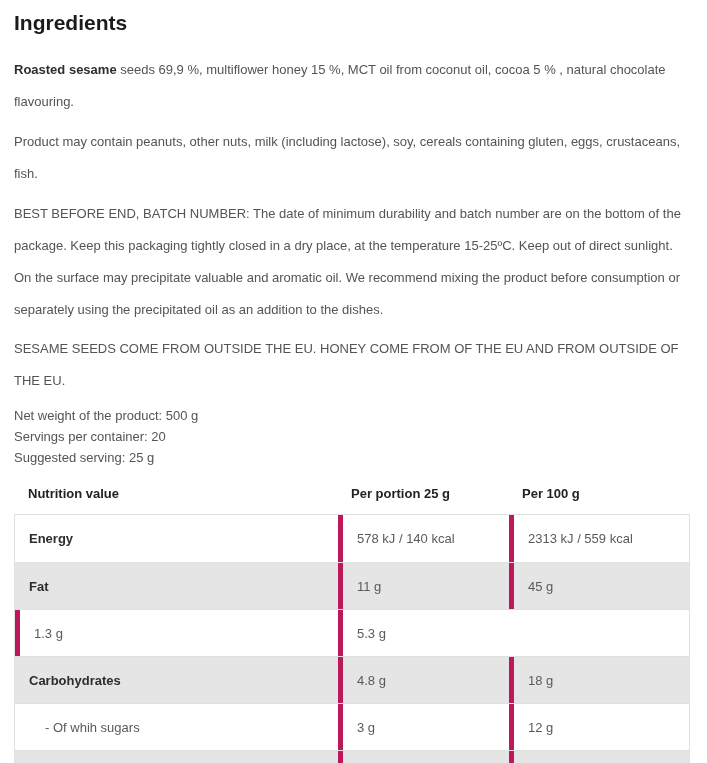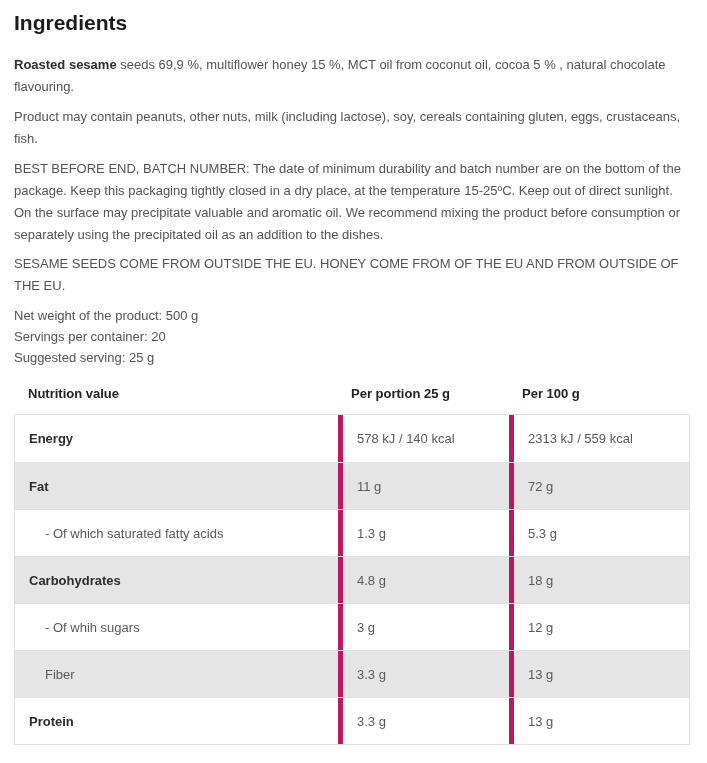--- a/index.html
+++ b/index.html
@@ -18,21 +18,21 @@
     font-size: 21px;
     line-height: 22px;
     font-weight: 700;
     color: #1b1b1b;
     margin: 0;
   }
   #ingredients-title { padding-top: 12px; margin-bottom: 20px; }
   #nutrition-title   { margin-top: 14px; margin-bottom: 14px; }
   .para {
     font-size: 13px;
-    line-height: 22px;
+    line-height: 32px;
     margin: 4px 0 8px 0;
     color: #545454;
   }
   .para b { color: #2e2e2e; font-weight: 700; }
   #storage-paragraph { margin-bottom: 7px; }
   .info-line {
     font-size: 13px;
     line-height: 21px;
     color: #545454;
   }
@@ -103,25 +103,24 @@
 
       <div class="ngrid nrow">
         <div class="cell main">Energy</div>
         <div class="cell c2">578 kJ / 140 kcal</div>
         <div class="cell c3">2313 kJ / 559 kcal</div>
       </div>
 
       <div class="ngrid nrow alt">
         <div class="cell main">Fat</div>
         <div class="cell c2">11 g</div>
-        <div class="cell c3">72 g</div>
+        <div class="cell c3">45 g</div>
       </div>
 
       <div class="ngrid nrow">
-        <div class="cell sub">- Of which saturated fatty acids</div>
         <div class="cell c2">1.3 g</div>
         <div class="cell c3">5.3 g</div>
       </div>
 
       <div class="ngrid nrow alt">
         <div class="cell main">Carbohydrates</div>
         <div class="cell c2">4.8 g</div>
         <div class="cell c3">18 g</div>
       </div>
 

